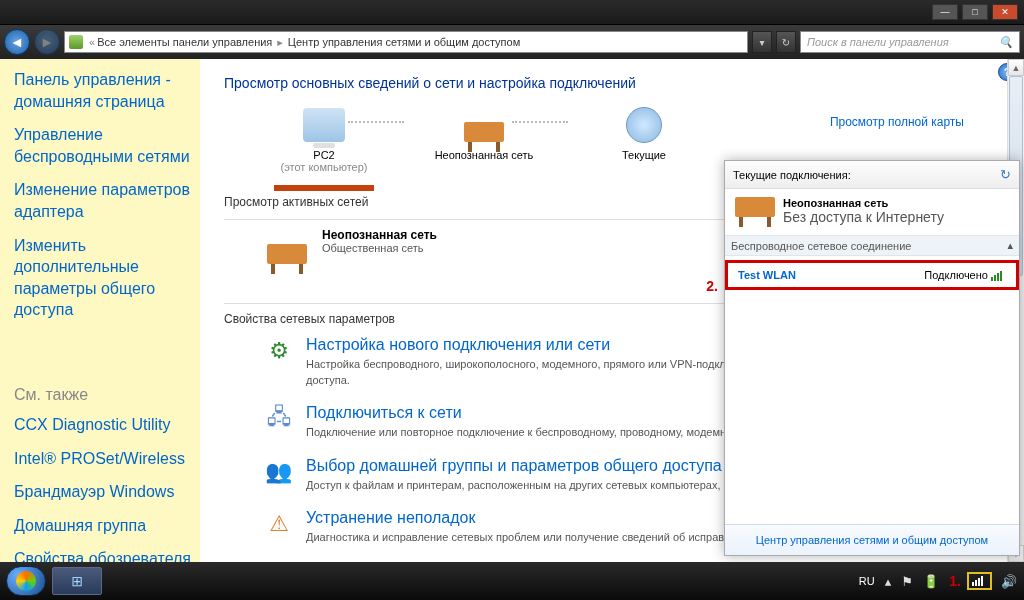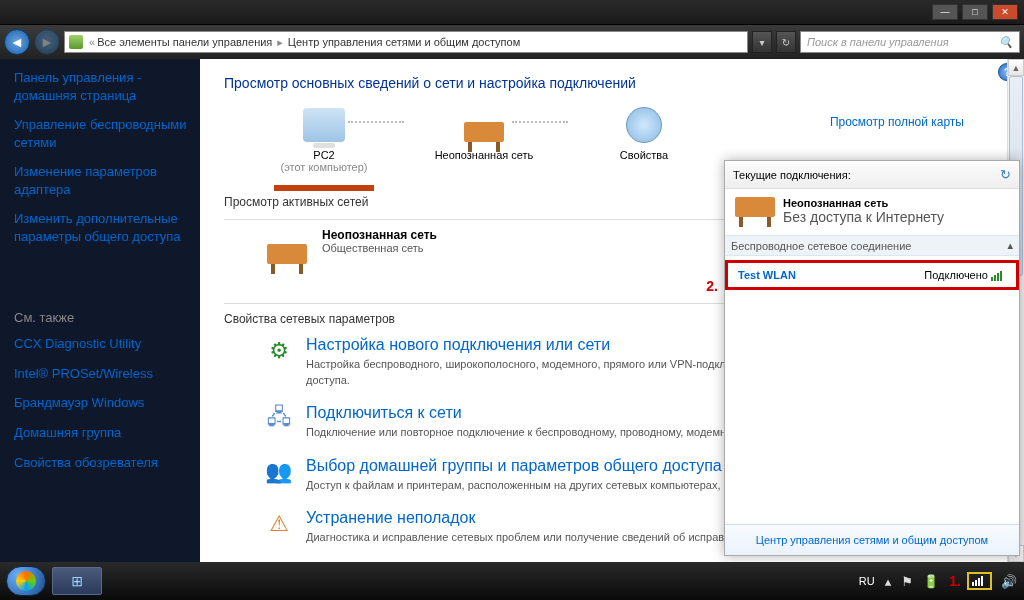--- a/index.html
+++ b/index.html
@@ -9,21 +9,21 @@
   .titlebar .win-btn.close { background:#c94b2c; }
   .navbar { height: 34px; background: linear-gradient(#3a3a3a,#222); display: flex; align-items: center; padding: 0 4px; gap: 4px; }
   .nav-round { width: 26px; height: 26px; border-radius: 50%; background: radial-gradient(#6aa6e6,#1a5da6); border: 1px solid #0a3d6a; display:flex;align-items:center;justify-content:center; color:#fff; font-size:14px; }
   .nav-round.fwd { opacity: 0.4; }
   .addr { flex: 1; height: 22px; background: #fff; border: 1px solid #888; display: flex; align-items: center; padding: 0 4px; font-size: 11px; color: #333; gap: 2px; }
   .addr .crumb-sep { color:#888; margin: 0 3px; }
   .addr .folder-icon { width:14px; height:14px; background: linear-gradient(#9fd16a,#5a9a2a); border-radius:2px; margin-right:4px; }
   .addr-btn { width: 20px; height: 22px; background: linear-gradient(#555,#333); border:1px solid #222; display:flex;align-items:center;justify-content:center;color:#ccc;font-size:10px; }
   .search { width: 220px; height: 22px; background: #fff; border: 1px solid #888; display:flex;align-items:center;padding:0 6px;color:#999;font-style:italic;font-size:11px;gap:4px; }
   .content { position: absolute; top: 59px; left:0; right:0; bottom:38px; background: #fff; display:flex; }
-  .sidebar { width: 200px; background: #0f172a; padding: 10px 0 10px 14px; border-right: 0; font-size: 13px; }
+  .sidebar { width: 200px; background: #fef9c3; padding: 10px 0 10px 14px; border-right: 0; font-size: 16px; }
   .sidebar a { color: #0066cc; text-decoration: none; display:block; margin-bottom: 12px; line-height: 1.35; }
   .see-also-hdr { color:#888; margin-top: 65px; margin-bottom: 10px; }
   .main { flex:1; padding: 16px 20px 0 24px; position:relative; overflow:hidden; }
   .main h1 { font-size: 14px; font-weight: normal; color: #003399; margin-bottom: 14px; }
   .help-btn { position:absolute; top:4px; right:8px; width:18px;height:18px;border-radius:50%;background:radial-gradient(#7ab7ff,#2a6dc2);color:#fff;display:flex;align-items:center;justify-content:center;font-size:11px;font-weight:bold;border:1px solid #1a4d8a; }
   .map-row { display:flex; align-items:flex-start; gap: 40px; padding-left: 40px; position:relative; }
   .map-item { text-align:center; font-size:11px; width: 120px; }
   .map-icon { width: 46px; height: 40px; margin: 0 auto 4px; display:flex;align-items:center;justify-content:center;font-size:30px; }
   .pc-icon { background: linear-gradient(#cfe3f5,#9ec4e6); border-radius:4px; width:42px;height:34px; position:relative; }
   .pc-icon::after { content:""; position:absolute; bottom:-6px; left:10px; width:22px; height:5px; background:#e0e0e0; border-radius:2px; }
@@ -145,21 +145,21 @@
         <div class="map-item">
           <div class="map-icon">
               <div class="bench-icon"></div>
             </div>
           <div>Неопознанная сеть</div>
         </div>
         <div class="map-item">
           <div class="map-icon">
               <div class="globe-icon"></div>
             </div>
-          <div>Свойства</div>
+          <div>Текущие</div>
         </div>
       </div>
     </div>
 
     <div class="sec-header">
       <span class="title">Просмотр активных сетей</span>
       <a>Подключение</a>
     </div>
     <hr class="section-hr">
     <div class="active-net">

